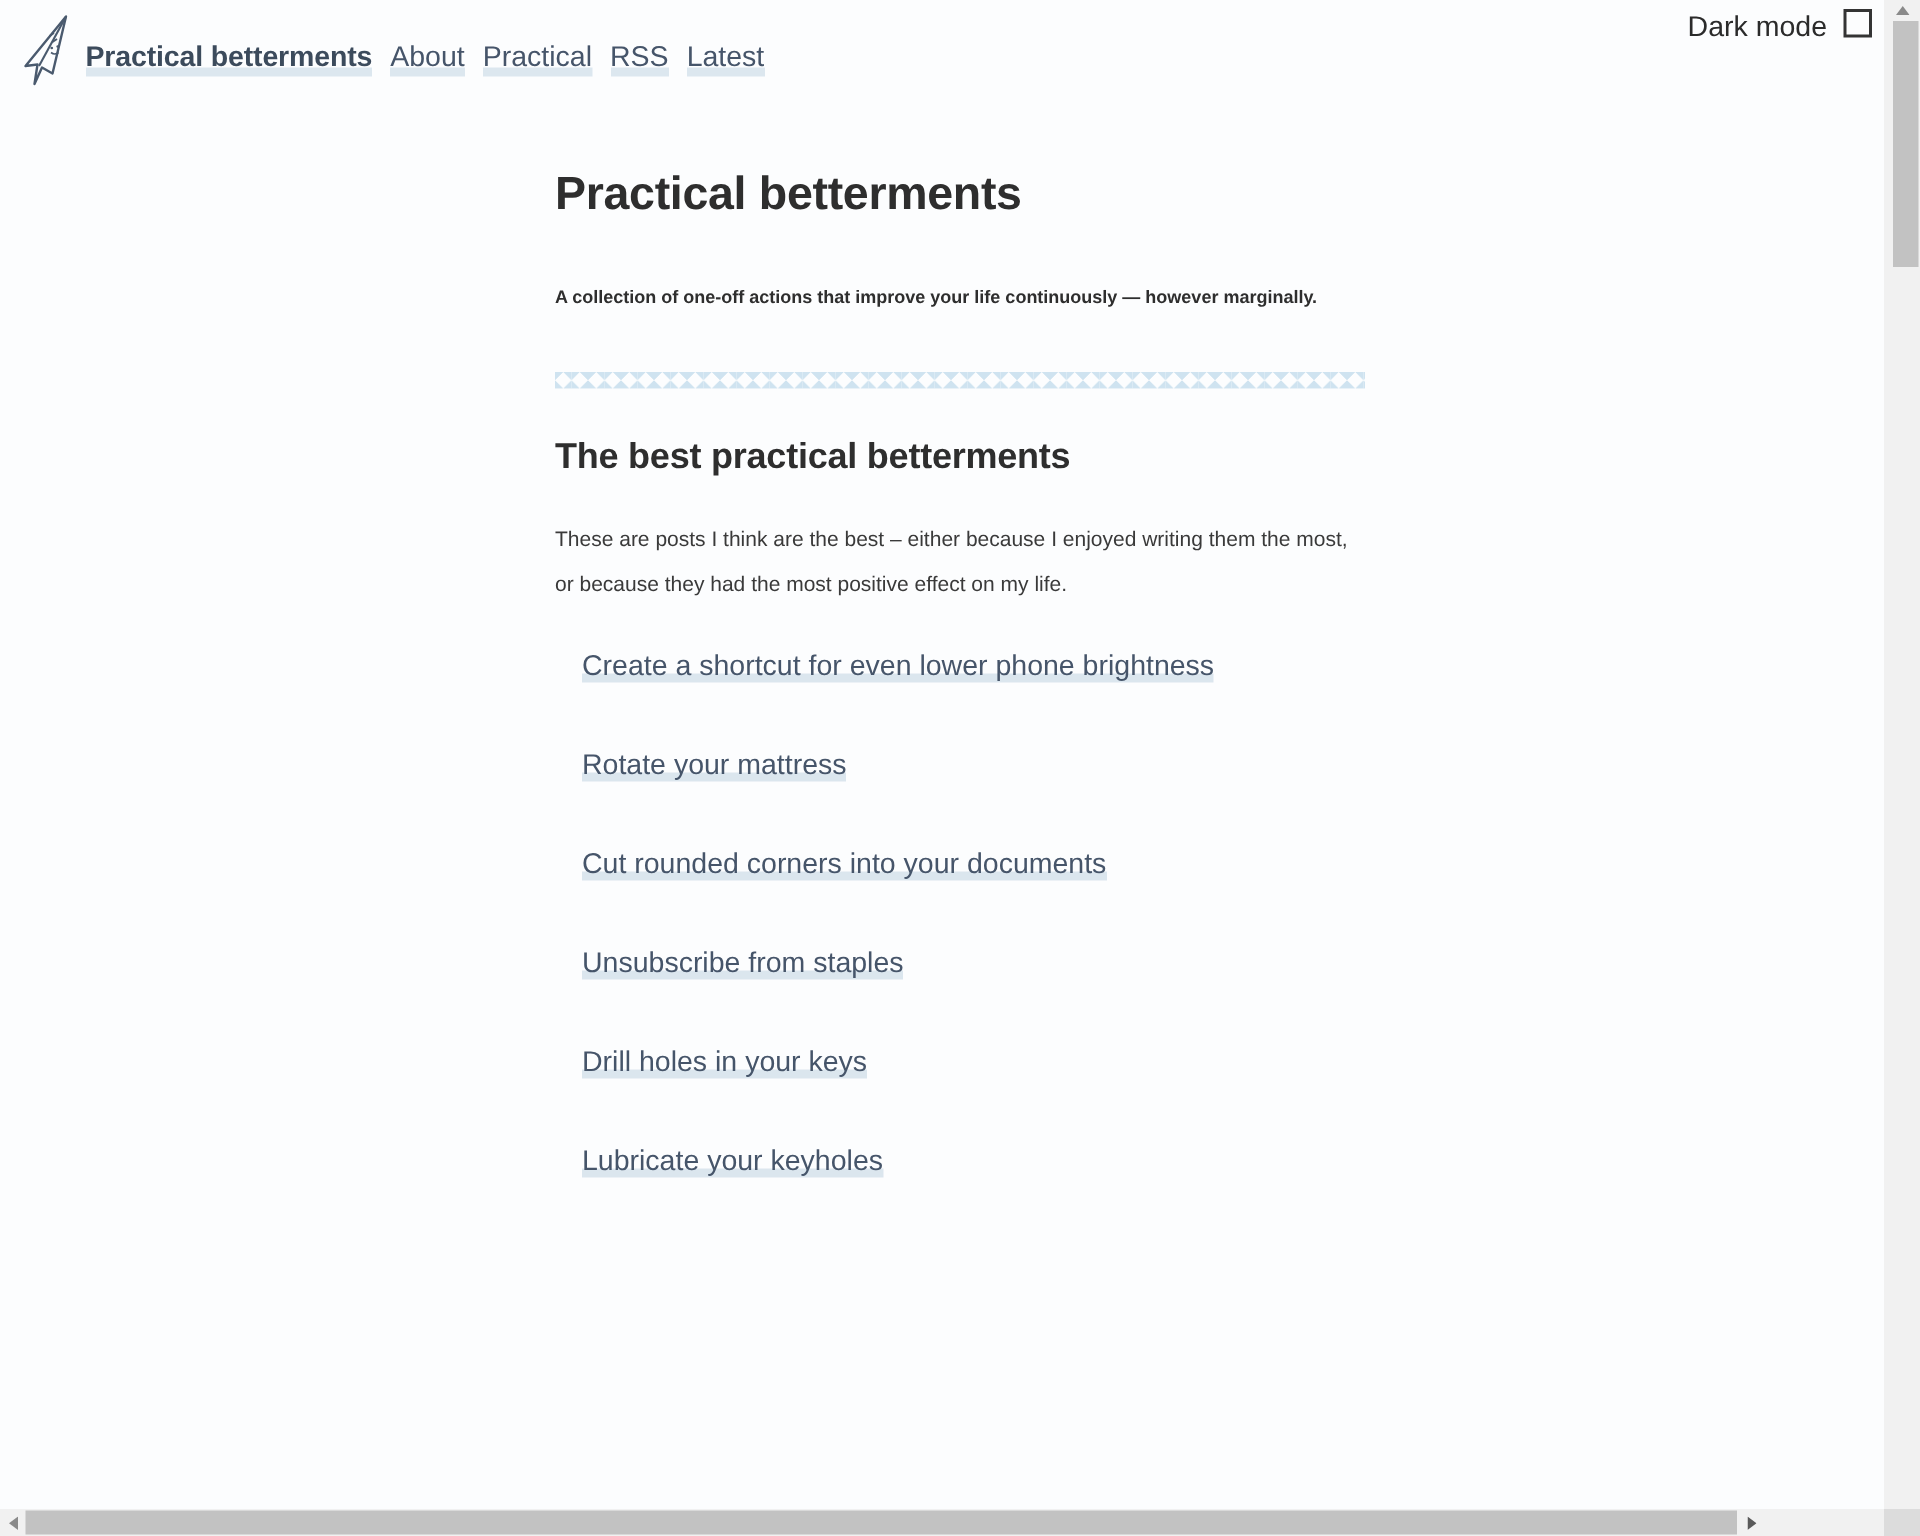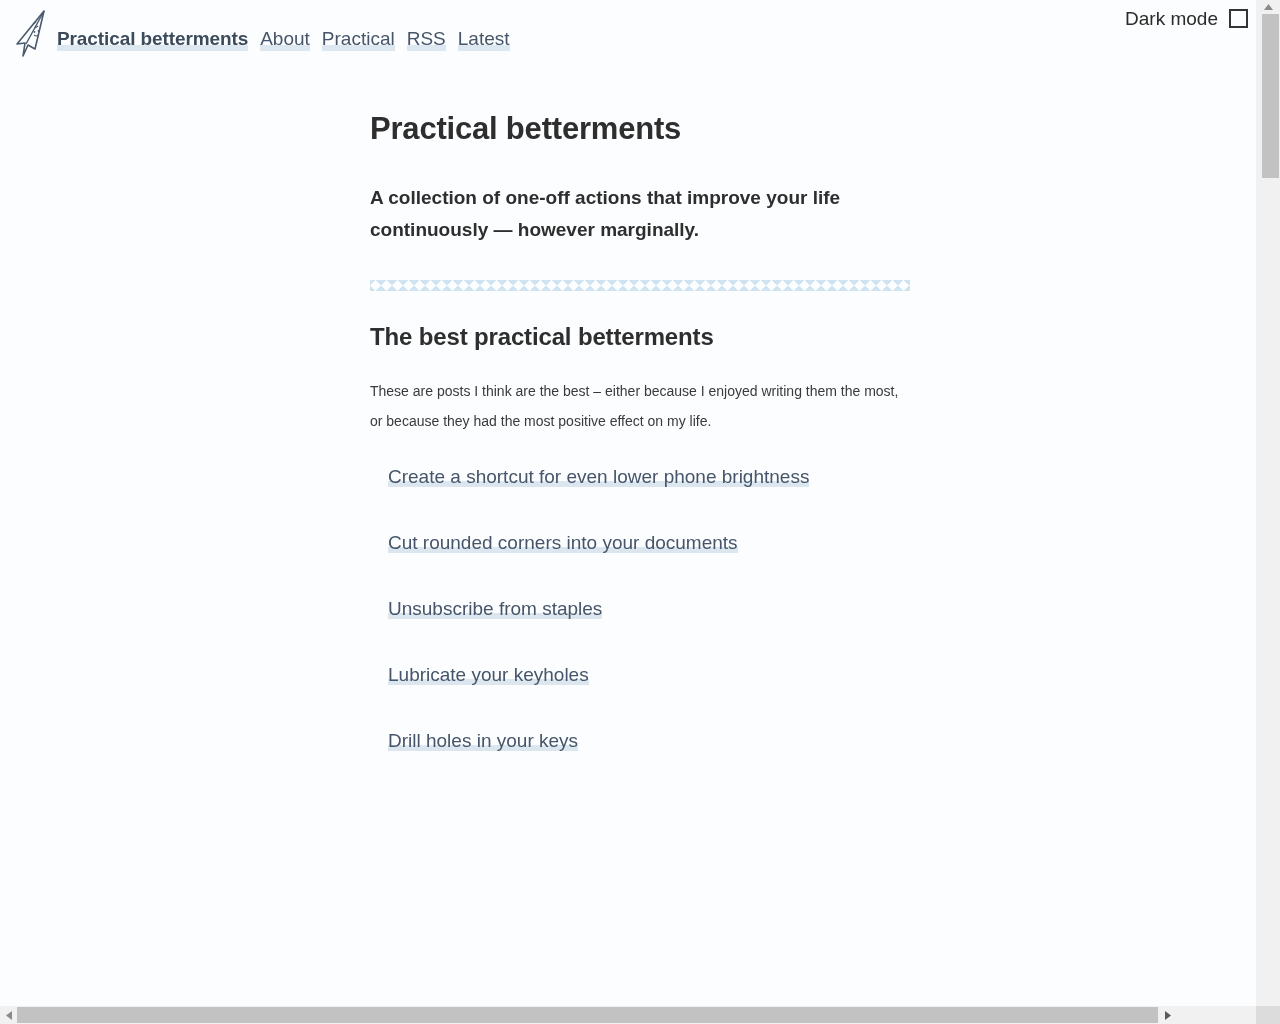--- a/index.html
+++ b/index.html
@@ -63,21 +63,20 @@
     font-weight: 700;
     color: #3c4b5c;
     letter-spacing: -0.1px;
   }
 
   #darkmode-control {
     position: absolute;
     right: 8px;
     top: 6px;
     display: flex;
-    align-items: center;
     gap: 11px;
   }
   #darkmode-control .dm-label {
     font-size: 19px;
     line-height: 25px;
     color: #2b2b2b;
   }
   #darkmode-control .dm-box {
     width: 19px;
     height: 19px;
@@ -99,21 +98,21 @@
     margin: 0;
     font-size: 31px;
     line-height: 42px;
     font-weight: 700;
     color: #2e2e2e;
     letter-spacing: -0.2px;
   }
 
   p.lede {
     margin: 32px 0 0 0;
-    font-size: 19px;
+    font-size: 12px;
     line-height: 32px;
     font-weight: 700;
     color: #2e2e2e;
     max-width: 520px;
   }
 
   .inline-link {
     font-size: 17px;
     line-height: 30px;
     color: #46556a;
@@ -280,30 +279,33 @@
 
     <h2 class="section-title">The best practical betterments</h2>
 
     <p class="body-text">These are posts I think are the best – either because I enjoyed writing them the most, or because they had the most positive effect on my life.</p>
 
     <ul class="link-list">
       <li>
         <a href="#">Create a shortcut for even lower phone brightness</a>
       </li>
       <li>
+        <a href="#">Rotate your mattress</a>
+      </li>
+      <li>
         <a href="#">Cut rounded corners into your documents</a>
       </li>
       <li>
         <a href="#">Unsubscribe from staples</a>
       </li>
       <li>
+        <a href="#">Drill holes in your keys</a>
+      </li>
+      <li>
         <a href="#">Lubricate your keyholes</a>
-      </li>
-      <li>
-        <a href="#">Drill holes in your keys</a>
       </li>
     </ul>
 
   </main>
 </div>
 
 <div id="vscrollbar">
   <div id="vscroll-up">
     <svg class="tri" width="9" height="6" viewBox="0 0 9 6" aria-hidden="true">
       <polygon points="4.5,0 9,6 0,6" fill="#8a8a8a"></polygon>

